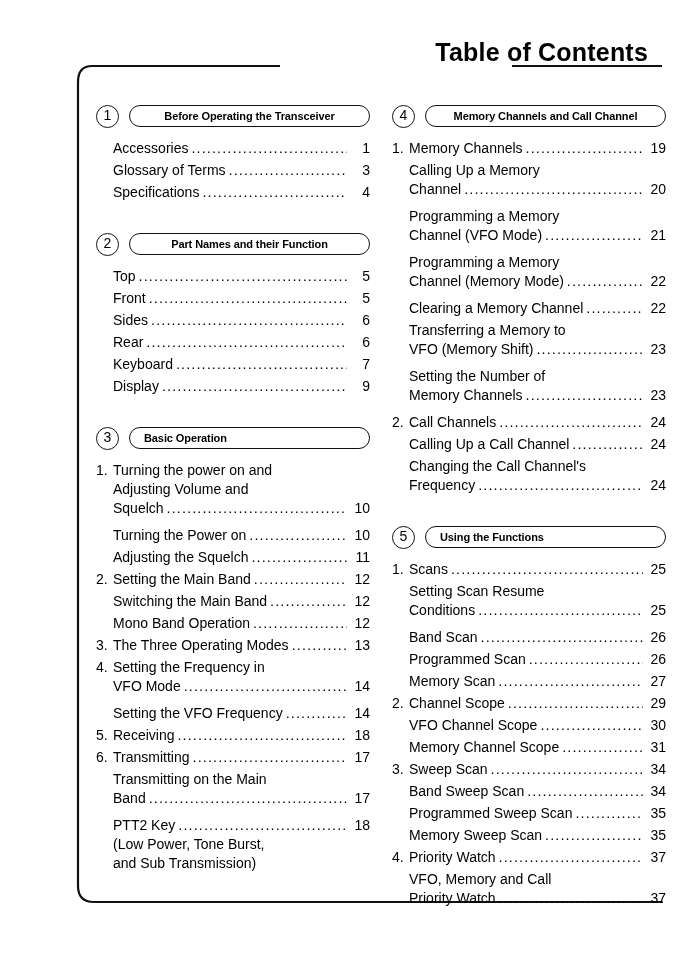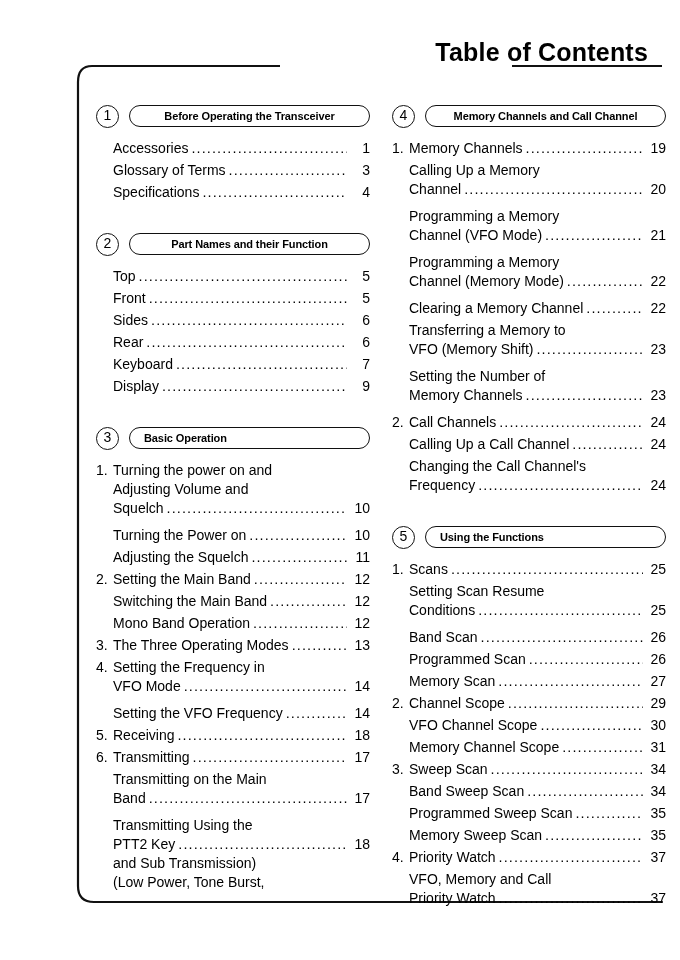--- a/index.html
+++ b/index.html
@@ -411,29 +411,26 @@
                 <span class="e-text">Band</span>
                 <span class="e-lead"></span>
                 <span class="e-page">17</span>
               </div>
             </div>
           </div>
           <div class="entry gap">
             <div class="e-indent"></div>
             <div class="e-body">
               <div class="e-line">
-                <span class="e-text">Transmitting Using the</span>
-              </div>
-              <div class="e-line">
                 <span class="e-text">PTT2 Key</span>
                 <span class="e-lead"></span>
                 <span class="e-page">18</span>
               </div>
+              <div class="e-plain">(Low Power, Tone Burst,</div>
               <div class="e-plain">and Sub Transmission)</div>
-              <div class="e-plain">(Low Power, Tone Burst,</div>
             </div>
           </div>
         </div>
       </div>
     </div>
   <div class="column" id="col-right">
       <div class="section">
         <div class="sec-head">
           <div class="sec-num">4</div>
           <div class="sec-pill">Memory Channels and Call Channel</div>

